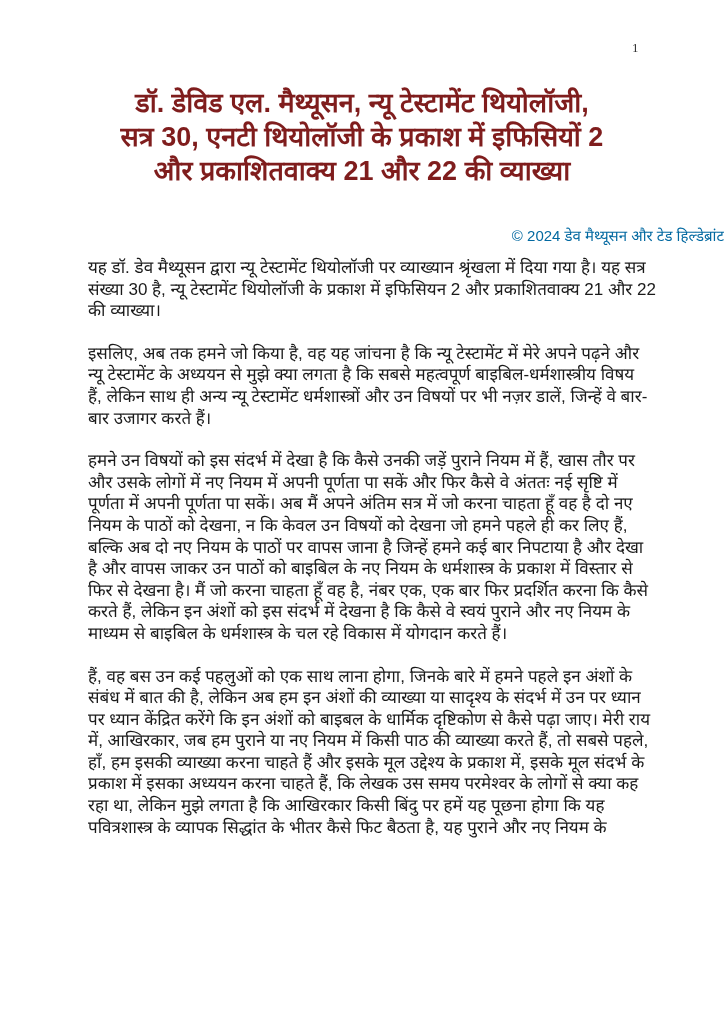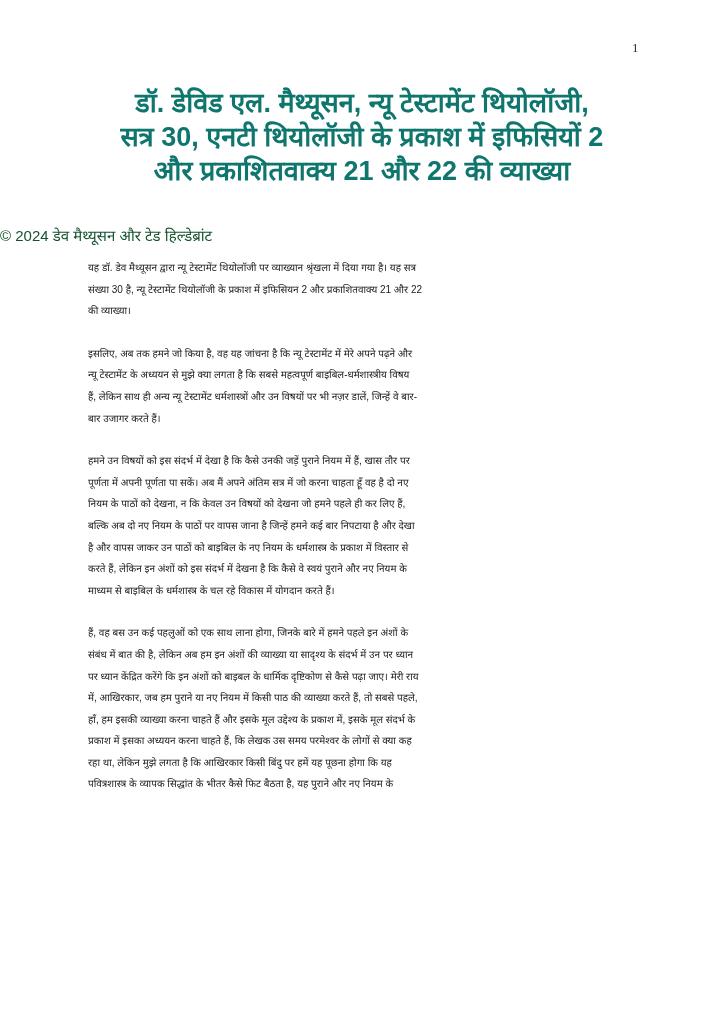--- a/index.html
+++ b/index.html
@@ -26,42 +26,42 @@
     .title {
       position: absolute;
       top: 86px;
       left: 60px;
       width: 604px;
       text-align: center;
       font-weight: bold;
       font-size: 27px;
       line-height: 34px;
       margin: 0;
-      color: #0f766e;
+      color: #7f1d1d;
     }
     .title .tline { display: block; white-space: nowrap; }
     .copyright {
       position: absolute;
       top: 226px;
       left: 0;
       width: 724px;
-      text-align: left;
+      text-align: right;
       font-size: 15px;
       line-height: 20px;
-      color: #14532d;
+      color: #0369a1;
     }
     .body {
       position: absolute;
       top: 257px;
       left: 88px;
       width: 560px;
     }
     .para {
       margin: 0 0 21px 0;
-      font-size: 10px;
+      font-size: 17px;
       line-height: 21.6px;
     }
     .para .line {
       display: block;
       white-space: nowrap;
     }
   </style>
 </head>
 <body>
 
@@ -85,24 +85,26 @@
 
   <p class="para">
     <span class="line">इसलिए, अब तक हमने जो किया है, वह यह जांचना है कि न्यू टेस्टामेंट में मेरे अपने पढ़ने और</span>
     <span class="line">न्यू टेस्टामेंट के अध्ययन से मुझे क्या लगता है कि सबसे महत्वपूर्ण बाइबिल-धर्मशास्त्रीय विषय</span>
     <span class="line">हैं, लेकिन साथ ही अन्य न्यू टेस्टामेंट धर्मशास्त्रों और उन विषयों पर भी नज़र डालें, जिन्हें वे बार-</span>
     <span class="line">बार उजागर करते हैं।</span>
   </p>
 
   <p class="para">
     <span class="line">हमने उन विषयों को इस संदर्भ में देखा है कि कैसे उनकी जड़ें पुराने नियम में हैं, खास तौर पर</span>
+    <span class="line">और उसके लोगों में नए नियम में अपनी पूर्णता पा सकें और फिर कैसे वे अंततः नई सृष्टि में</span>
     <span class="line">पूर्णता में अपनी पूर्णता पा सकें। अब मैं अपने अंतिम सत्र में जो करना चाहता हूँ वह है दो नए</span>
     <span class="line">नियम के पाठों को देखना, न कि केवल उन विषयों को देखना जो हमने पहले ही कर लिए हैं,</span>
     <span class="line">बल्कि अब दो नए नियम के पाठों पर वापस जाना है जिन्हें हमने कई बार निपटाया है और देखा</span>
     <span class="line">है और वापस जाकर उन पाठों को बाइबिल के नए नियम के धर्मशास्त्र के प्रकाश में विस्तार से</span>
+    <span class="line">फिर से देखना है। मैं जो करना चाहता हूँ वह है, नंबर एक, एक बार फिर प्रदर्शित करना कि कैसे</span>
     <span class="line">करते हैं, लेकिन इन अंशों को इस संदर्भ में देखना है कि कैसे वे स्वयं पुराने और नए नियम के</span>
     <span class="line">माध्यम से बाइबिल के धर्मशास्त्र के चल रहे विकास में योगदान करते हैं।</span>
   </p>
 
   <p class="para">
     <span class="line">हैं, वह बस उन कई पहलुओं को एक साथ लाना होगा, जिनके बारे में हमने पहले इन अंशों के</span>
     <span class="line">संबंध में बात की है, लेकिन अब हम इन अंशों की व्याख्या या सादृश्य के संदर्भ में उन पर ध्यान</span>
     <span class="line">पर ध्यान केंद्रित करेंगे कि इन अंशों को बाइबल के धार्मिक दृष्टिकोण से कैसे पढ़ा जाए। मेरी राय</span>
     <span class="line">में, आखिरकार, जब हम पुराने या नए नियम में किसी पाठ की व्याख्या करते हैं, तो सबसे पहले,</span>
     <span class="line">हाँ, हम इसकी व्याख्या करना चाहते हैं और इसके मूल उद्देश्य के प्रकाश में, इसके मूल संदर्भ के</span>

